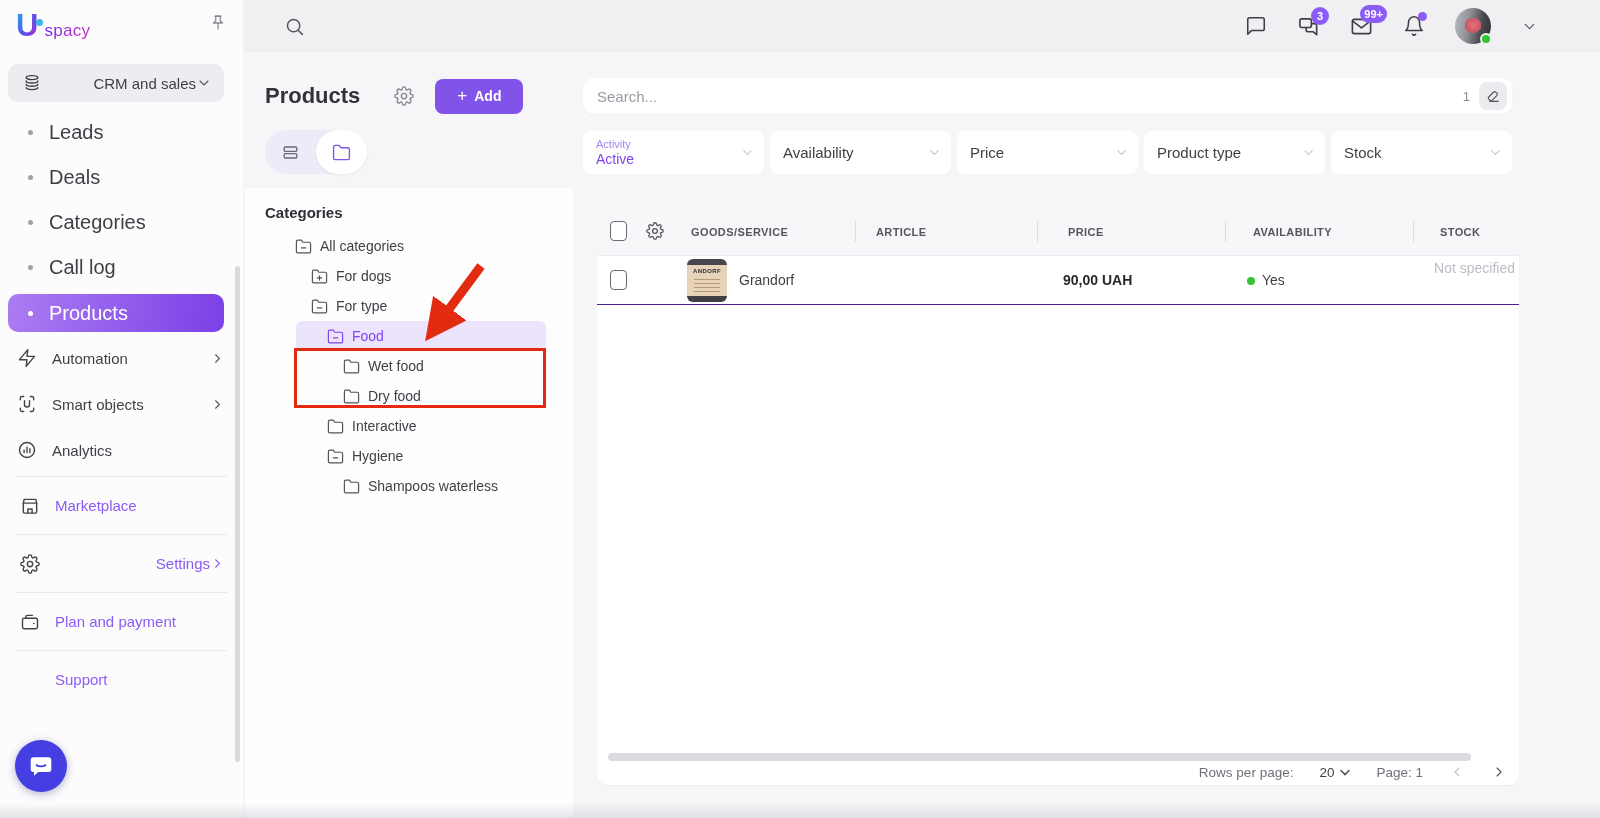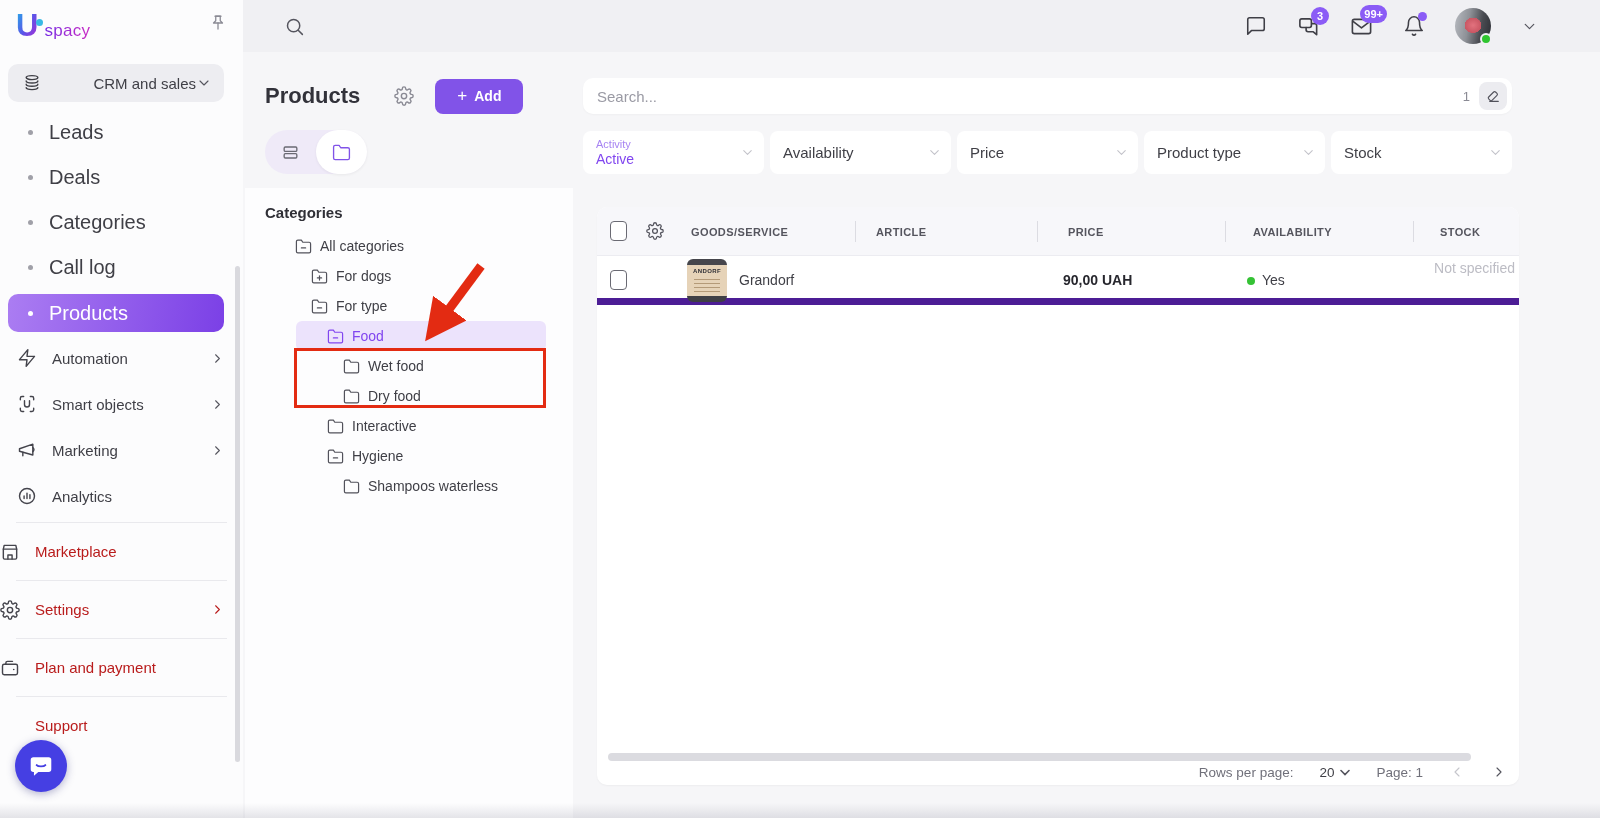--- a/index.html
+++ b/index.html
@@ -28,21 +28,21 @@
   .nav-item { height:45px; display:flex; align-items:center; padding-left:28px; font-size:20px; cursor:pointer; color:#3f3f46; }
   .bullet { width:5px; height:5px; border-radius:50%; background:#a0a0a8; margin-right:16px; }
   .nav-item.active { height:38px; margin:4px 19px 3px 8px; padding-left:20px; border-radius:10px;
                      background:linear-gradient(100deg,#ab7df2 0%,#7b40e6 100%); color:#fff; font-weight:400; }
   .nav-item.active .bullet { background:#fff; }
   .tool-item { height:46px; display:flex; align-items:center; padding:0 18px 0 17px; font-size:15px; cursor:pointer; color:#3f3f46; }
   .tool-item .t-ic { width:22px; color:#44444c; margin-right:13px; display:flex; }
   .tool-item .lbl { flex:1; }
   .tool-item .chev { color:#55555e; }
   .sb-divider { border-top:1px solid #e9e9ed; margin:3px 16px; }
-  .row-item { height:51px; display:flex; align-items:center; padding:0 18px 0 0; font-size:15px; cursor:pointer; color:#b91c1c; }
+  .row-item { height:51px; display:flex; align-items:center; padding:0 18px 0 20px; font-size:15px; cursor:pointer; color:#8b5cf6;text-align:right; }
   .row-item .t-ic { width:22px; color:#44444c; margin-right:13px; display:flex; }
   .sb-scrollbar { position:absolute; right:3px; top:266px; width:5px; height:496px; border-radius:3px; background:#d9d9de; }
   .fab { position:absolute; left:15px; bottom:26px; width:52px; height:52px; border-radius:50%; background:#453fe3;
          display:flex; align-items:center; justify-content:center; z-index:20; cursor:pointer; border:none;
          box-shadow:0 2px 8px rgba(40,40,120,.35); }
 
   
   .topbar { position:absolute; left:243px; top:0; width:1357px; height:52px; background:#f0f0f3;
             display:flex; align-items:center; justify-content:flex-end; gap:30px; padding-right:62px; }
   .tb-search { position:absolute; left:41px; top:16px; color:#55555e; background:none; border:none; cursor:pointer; }
@@ -102,21 +102,21 @@
 
   
   .table-card { position:absolute; left:354px; top:155px; width:922px; height:578px; background:#fff; border-radius:10px;
                 overflow:hidden; box-shadow:0 1px 2px rgba(0,0,0,.04); }
   .t-head { position:relative; height:49px; background:#f7f7fa; border-bottom:1px solid #ececf1; }
   .cb { width:17px; height:20px; border:1.5px solid #6a6a73; border-radius:4px; background:#fff; cursor:pointer; }
   .t-head .cb { position:absolute; left:13px; top:14px; }
   .t-gear { position:absolute; left:49px; top:15px; color:#55555e; background:none; border:none; cursor:pointer; }
   .col-h { position:absolute; top:19px; font-size:11px; font-weight:700; color:#55555e; letter-spacing:.4px; }
   .col-sep { position:absolute; top:14px; width:1px; height:21px; background:#dcdce2; }
-  .t-row { position:relative; height:49px; border-bottom:7px solid #4c1d95; cursor:pointer; }
+  .t-row { position:relative; height:49px; border-bottom:1px solid #4c1d95; cursor:pointer; }
   .t-row .cb { position:absolute; left:13px; top:14px; }
   .can { position:absolute; left:90px; top:3px; width:40px; height:43px; border-radius:6px; overflow:hidden;
          background:linear-gradient(180deg,#46464c 0 13%,#e6d3b8 13% 87%,#3f3f45 87% 100%); }
   .can-label { position:absolute; top:9px; left:0; right:0; text-align:center; font-size:6px; font-weight:700; color:#2e2e34; letter-spacing:.4px; }
   .can-lines { position:absolute; top:20px; left:7px; right:7px; height:14px;
                background:repeating-linear-gradient(180deg,#b49a78 0 1px,rgba(0,0,0,0) 1px 4px); }
   .cell-name { position:absolute; left:142px; top:16px; font-size:14px; color:#3f3f46; }
   .cell-price { position:absolute; left:466px; top:16px; font-size:14px; font-weight:700; color:#27272e; }
   .avail-dot { position:absolute; left:650px; top:21px; width:8px; height:8px; border-radius:50%; background:#35c235; }
   .cell-avail { position:absolute; left:665px; top:16px; font-size:14px; color:#3f3f46; }
@@ -210,35 +210,20 @@
     <span class="t-ic">
         <svg class="ic" width="20" height="20" viewBox="0 0 24 24">
           <path d="M8 3H6a2 2 0 0 0-2 2v2"></path>
           <path d="M16 3h2a2 2 0 0 1 2 2v2"></path>
           <path d="M4 17v2a2 2 0 0 0 2 2h2"></path>
           <path d="M20 17v2a2 2 0 0 1-2 2h-2"></path>
           <path d="M9 8v4.5a3 3 0 0 0 6 0V8"></path>
         </svg>
       </span>
     <span class="lbl">Smart objects</span>
-    <span class="chev">
-        <svg class="ic" width="15" height="15" viewBox="0 0 24 24">
-          <polyline points="9 6 15 12 9 18"></polyline>
-        </svg>
-      </span>
-  </div>
-  <div class="tool-item">
-    <span class="t-ic">
-        <svg class="ic" width="20" height="20" viewBox="0 0 24 24">
-          <path d="M3 10.5 19 5v13L3 13.5v-3z"></path>
-          <path d="M7 14.5V19"></path>
-          <path d="M19 9a3 3 0 0 1 0 5"></path>
-        </svg>
-      </span>
-    <span class="lbl">Marketing</span>
     <span class="chev">
         <svg class="ic" width="15" height="15" viewBox="0 0 24 24">
           <polyline points="9 6 15 12 9 18"></polyline>
         </svg>
       </span>
   </div>
   <div class="tool-item">
     <span class="t-ic">
         <svg class="ic" width="20" height="20" viewBox="0 0 24 24">
           <circle cx="12" cy="12" r="9"></circle>

